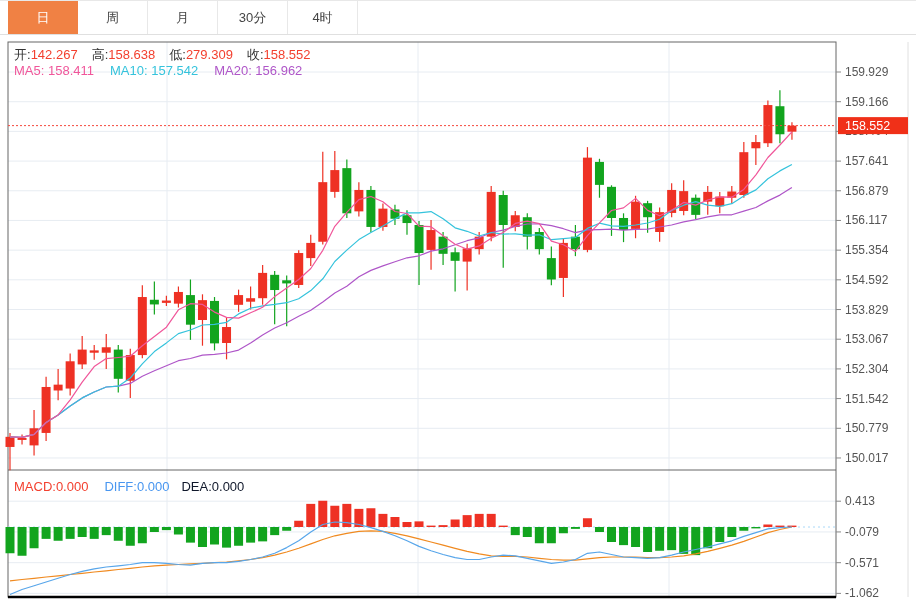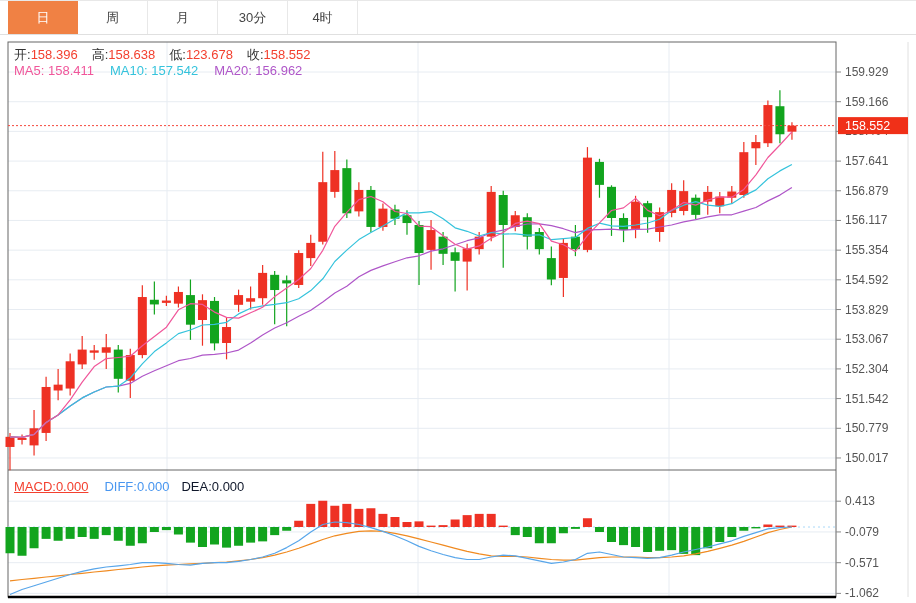--- a/index.html
+++ b/index.html
@@ -14,21 +14,21 @@
   .tab:first-child{border-left:1px solid #e8e8e8;}
   .tab.active{background:#f08144;color:#fff;border-color:#f08144;}
   .legend{position:absolute;z-index:3;font-size:13px;white-space:nowrap;}
   .legend-main{left:14px;top:46px;color:#333;}
   .legend-main .val{color:#f3402f;margin-right:14px;}
   .legend-ma{left:14px;top:63px;text-align:right;}
   .legend-ma .ma5{color:#f0569a;margin-right:16px;}
   .legend-ma .ma10{color:#35c3dc;margin-right:16px;}
   .legend-ma .ma20{color:#af56c8;}
   .legend-macd{left:14px;top:479px;}
-  .legend-macd .m{color:#f3402f;margin-right:16px;text-decoration:underline;}
+  .legend-macd .m{color:#f3402f;margin-right:16px;}
   .legend-macd .d{color:#4896f0;margin-right:12px;}
   .legend-macd .e{color:#0f172a;}
 </style>
 </head>
 <body>
 
 <div class="app">
   <div class="tabbar">
       <div class="tab active">日</div>
       <div class="tab">周</div>
@@ -318,21 +318,21 @@
       <g>
         <line x1="8" y1="125.62038000000037" x2="836" y2="125.62038000000037" stroke="#f5473c" stroke-width="1" stroke-dasharray="2 2"></line>
       </g>
       <g>
         <rect x="838" y="117.12038000000037" width="70" height="17" fill="#f03018"></rect>
         <text x="845" y="130.12038000000035" fill="#ffffff" font-size="12.5" text-anchor="start">158.552</text>
       </g>
     </svg>
 
   <div class="legend legend-main">
-    <span class="lbl">开:</span><span class="val">158.396</span><span class="lbl">高:</span><span class="val">158.638</span><span class="lbl">低:</span><span class="val">123.678</span><span class="lbl">收:</span><span class="val">158.552</span>
+    <span class="lbl">开:</span><span class="val">142.267</span><span class="lbl">高:</span><span class="val">158.638</span><span class="lbl">低:</span><span class="val">279.309</span><span class="lbl">收:</span><span class="val">158.552</span>
   </div>
 
   <div class="legend legend-ma">
     <span class="ma5">MA5: 158.411</span><span class="ma10">MA10: 157.542</span><span class="ma20">MA20: 156.962</span>
   </div>
 
   <div class="legend legend-macd">
     <span class="m">MACD:0.000</span><span class="d">DIFF:0.000</span><span class="e">DEA:0.000</span>
   </div>
 </div>

